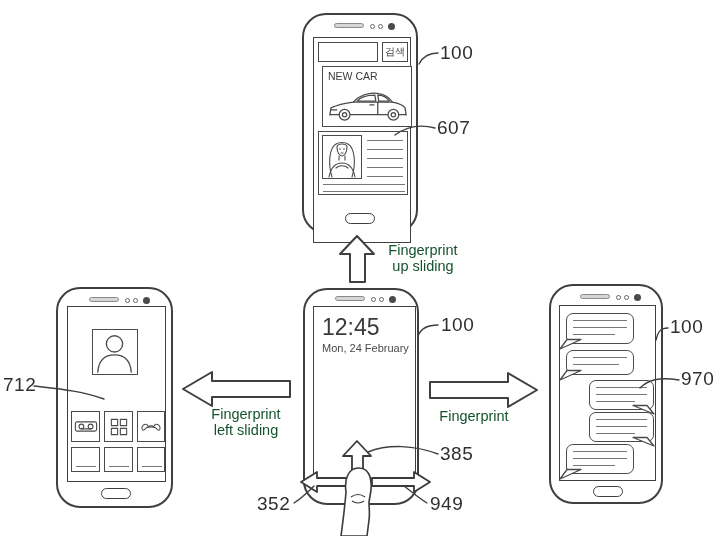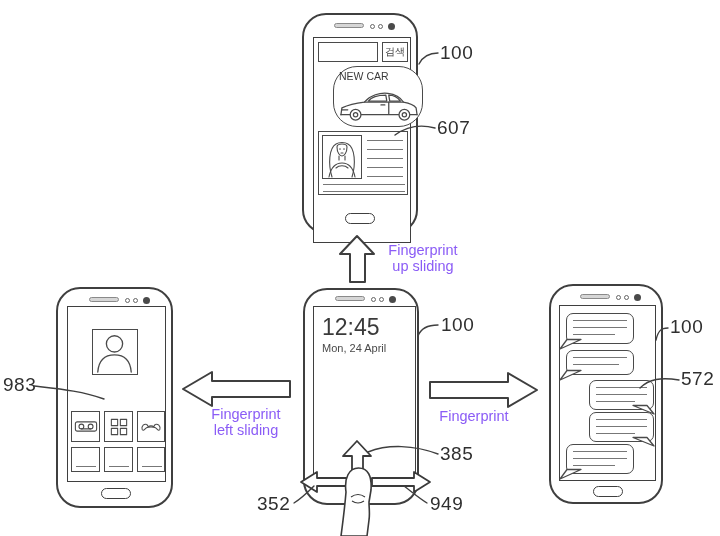--- a/index.html
+++ b/index.html
@@ -14,21 +14,21 @@
   .dot    { position:absolute; border-radius:50%; box-sizing:border-box; }
   .dot.hollow { width:5px; height:5px; border:1.2px solid #666; }
   .dot.cam    { width:7px; height:7px; background:#4a4a4a; }
   .home   { position:absolute; width:30px; height:11px; box-sizing:border-box;
             border:1.6px solid #3f3f3f; border-radius:6px; background:#fff; }
   .box    { position:absolute; box-sizing:border-box; border:1.5px solid #4a4a4a; background:#fff; }
   .hline  { position:absolute; height:1.4px; background:#777; }
   .bubble { position:absolute; box-sizing:border-box; border:1.5px solid #4a4a4a;
             border-radius:7px; background:#fff; }
   .ref-label { position:absolute; font-size:19px; letter-spacing:0.5px; color:#2f2f2f; }
-  .fp-note   { position:absolute; font-size:14.5px; line-height:16px; text-align:center; color:#8b5cf6; }
+  .fp-note   { position:absolute; font-size:14.5px; line-height:16px; text-align:center; color:#14532d; }
   .time   { position:absolute; left:8px; top:7px; font-size:23px; color:#3a3a3a; }
   .date   { position:absolute; left:8px; top:35px; font-size:11px; color:#4a4a4a; }
   .newcar-title { position:absolute; left:5px; top:3px; font-size:10.5px; color:#3a3a3a; }
   .dial-number  { position:absolute; left:0; top:71px; width:92px; text-align:center;
                   font-size:15px; color:#3a3a3a; }
   .search-btn   { display:flex; align-items:center; justify-content:center;
                   font-size:10px; color:#3a3a3a; }
   .iconbtn { display:flex; align-items:center; justify-content:center; }
   svg.overlay   { position:absolute; left:0; top:0; width:720px; height:536px; }
   .outline-arrow{ fill:#fff; stroke:#3f3f3f; stroke-width:2; stroke-linejoin:round; }
@@ -45,21 +45,21 @@
 <div class="canvas">
 
   <div class="phone" style="left:302px;top:13px;width:116px;height:221px;">
     <div class="speaker" style="left:30px;top:8px;"></div>
     <div class="dot hollow" style="left:66px;top:9px;"></div>
     <div class="dot hollow" style="left:74px;top:9px;"></div>
     <div class="dot cam" style="left:84px;top:8px;"></div>
     <div class="screen" style="left:9px;top:22px;width:98px;height:206px;">
       <div class="box" style="left:4px;top:4px;width:60px;height:20px;"></div>
       <div class="box search-btn" style="left:68px;top:4px;width:26px;height:20px;">검색</div>
-      <div class="box" style="left:19px;top:28px;width:90px;height:61px;border-radius:24px;">
+      <div class="box" style="left:8px;top:28px;width:90px;height:61px;">
         <div class="newcar-title">NEW CAR</div>
         <svg style="position:absolute;left:4px;top:17px;" width="82" height="40" viewBox="0 0 84 40">
           <g class="sketch">
             <path d="M3,31 L4,24 C10,21 18,19 27,18 C33,11 43,8 51,9 C59,10 64,13 67,18 C73,19 78,21 80,24 L81,31"></path>
             <path d="M3,31 L12,31 M24,31 L62,31 M74,31 L81,31"></path>
             <path d="M27,18 L67,18"></path>
             <path d="M31,17 C35,12 42,11 49,11 L50,17 Z"></path>
             <path d="M53,17 L52,11 C57,11 61,13 64,17 Z"></path>
             <path d="M52,18 L52,30 M44,21 L48,21 M4,26 L10,26"></path>
             <circle cx="18" cy="31" r="5.5"></circle>
@@ -94,21 +94,21 @@
     <div class="home" style="left:41px;top:198px;"></div>
   </div>
 
   <div class="phone" style="left:303px;top:288px;width:116px;height:217px;">
     <div class="speaker" style="left:30px;top:6px;"></div>
     <div class="dot hollow" style="left:66px;top:7px;"></div>
     <div class="dot hollow" style="left:74px;top:7px;"></div>
     <div class="dot cam" style="left:84px;top:6px;"></div>
     <div class="screen" style="left:8px;top:16px;width:103px;height:173px;">
       <div class="time">12:45</div>
-      <div class="date">Mon, 24 April</div>
+      <div class="date">Mon, 24 February</div>
     </div>
   </div>
 
   <div class="phone" style="left:56px;top:287px;width:117px;height:221px;">
     <div class="speaker" style="left:31px;top:8px;"></div>
     <div class="dot hollow" style="left:67px;top:9px;"></div>
     <div class="dot hollow" style="left:75px;top:9px;"></div>
     <div class="dot cam" style="left:85px;top:8px;"></div>
     <div class="screen" style="left:9px;top:17px;width:99px;height:176px;">
       <div class="box" style="left:24px;top:22px;width:46px;height:46px;">
@@ -219,22 +219,22 @@
     <path class="leader" d="M34,386 C60,389 82,391 104,399"></path>
     <path class="leader" d="M368,452 C388,444 414,445 438,454"></path>
     <path class="leader" d="M294,503 C302,498 308,492 314,486"></path>
     <path class="leader" d="M427,503 C419,498 412,492 404,486"></path>
   </svg>
 
   <div class="ref-label" style="left:440px;top:42px;">100</div>
   <div class="ref-label" style="left:437px;top:117px;">607</div>
   <div class="ref-label" style="left:441px;top:314px;">100</div>
   <div class="ref-label" style="left:670px;top:316px;">100</div>
-  <div class="ref-label" style="left:681px;top:368px;">572</div>
-  <div class="ref-label" style="left:3px;top:374px;">983</div>
+  <div class="ref-label" style="left:681px;top:368px;">970</div>
+  <div class="ref-label" style="left:3px;top:374px;">712</div>
   <div class="ref-label" style="left:440px;top:443px;">385</div>
   <div class="ref-label" style="left:257px;top:493px;">352</div>
   <div class="ref-label" style="left:430px;top:493px;">949</div>
 
   <div class="fp-note" style="left:376px;top:242px;width:94px;">
     <div>Fingerprint</div>
     <div>up sliding</div>
   </div>
   <div class="fp-note" style="left:198px;top:406px;width:96px;">
     <div>Fingerprint</div>

